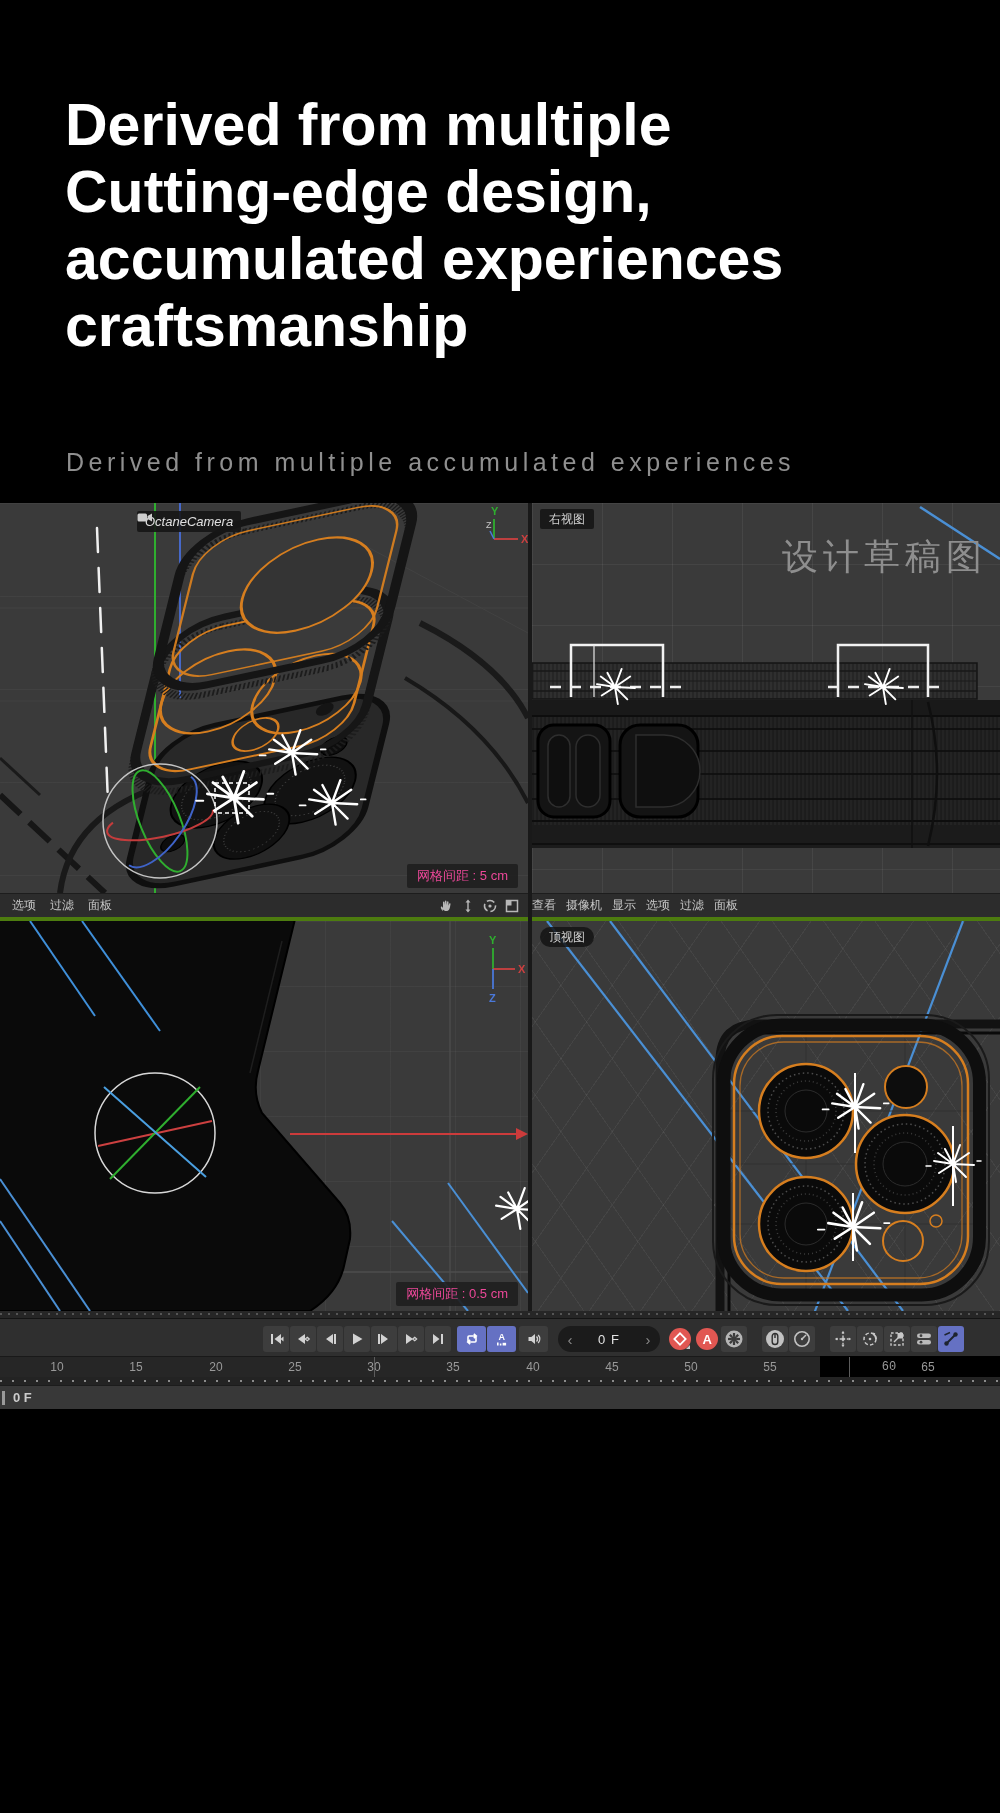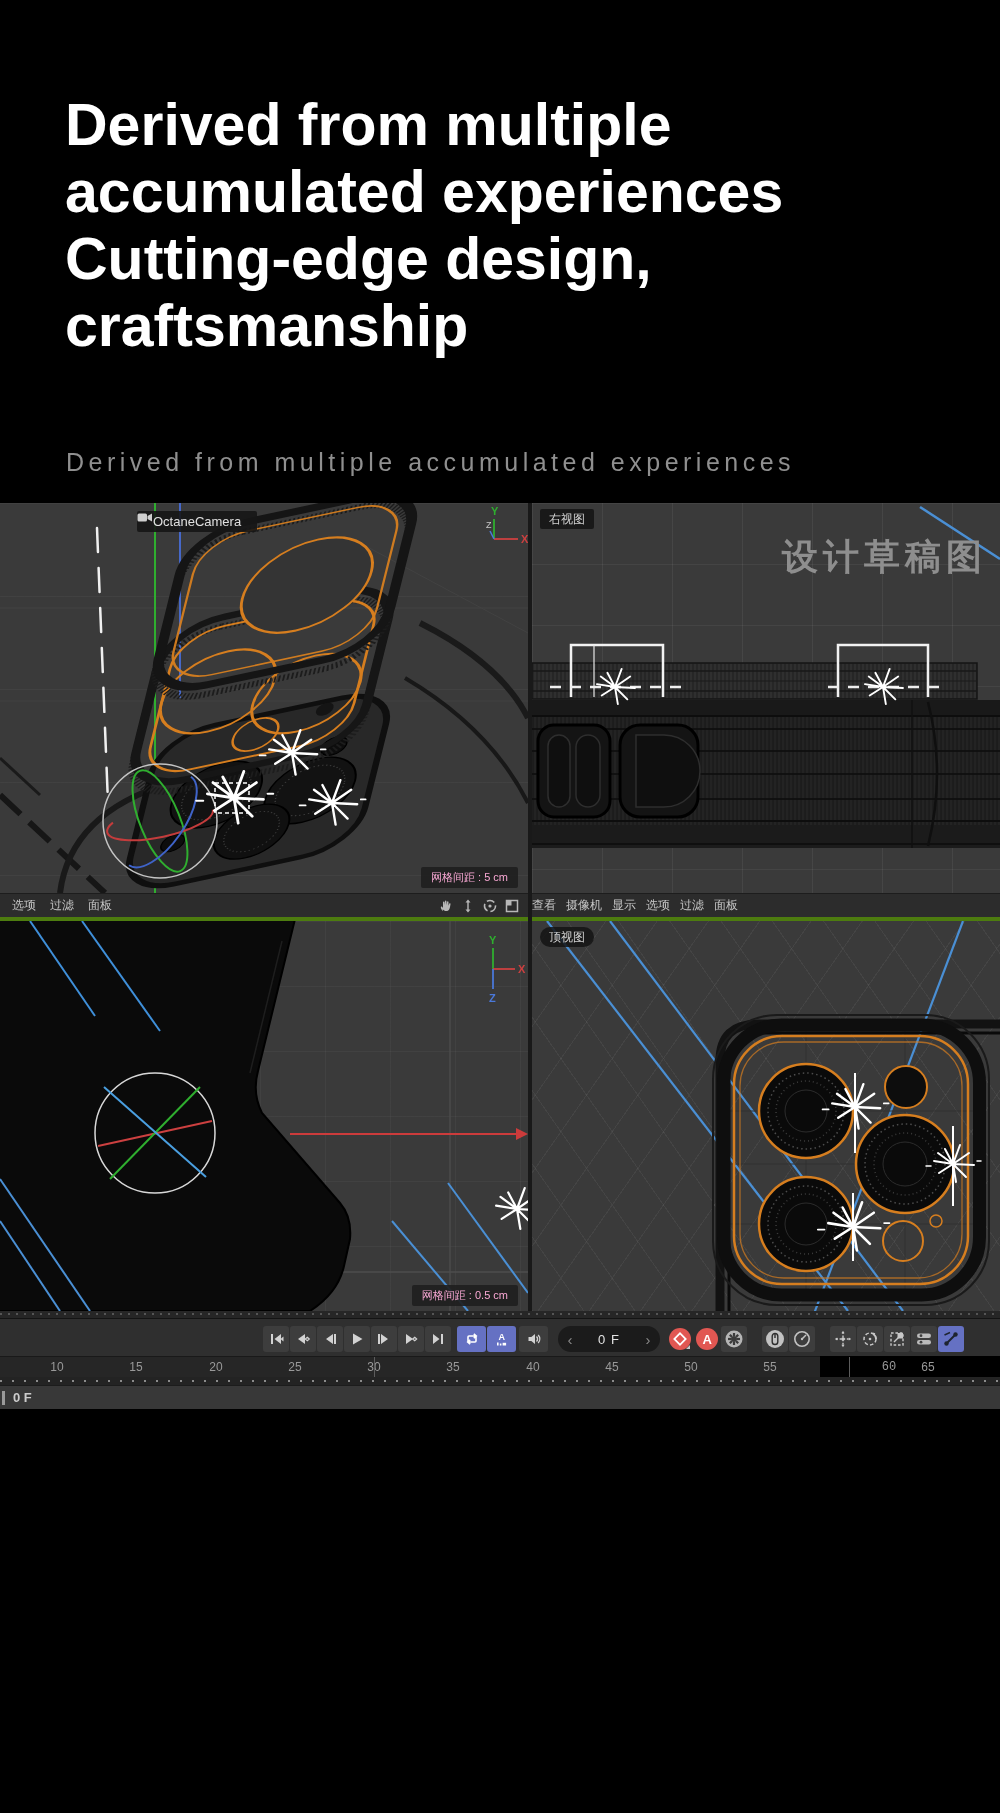--- a/index.html
+++ b/index.html
@@ -32,25 +32,25 @@
            font-size:12px;color:#c6c6c6;}
   #menurow-l{left:0;width:528px;padding-left:12px;gap:14px;}
   #menurow-r{left:532px;width:468px;gap:10px;}
   .menu-item{cursor:default;white-space:nowrap;}
   .nav-icons{margin-left:auto;display:flex;gap:6px;align-items:center;padding-right:8px;}
   .nav-icons svg{display:block;}
   
   .vp-label{position:absolute;background:rgba(20,20,20,.85);color:#d2d2d2;font-size:12px;
             padding:3px 9px;border-radius:2px;line-height:14px;}
   .cam-label{position:absolute;left:137px;top:8px;background:rgba(22,22,22,.9);color:#e0e0e0;
-             font-size:13px;padding:3px 16px;border-radius:2px;display:flex;gap:5px;}
-  .grid-label{position:absolute;right:10px;bottom:5px;background:rgba(32,32,32,.92);color:#f9a8d4;
-              font-size:11px;padding:3px 10px;border-radius:2px;}
+             font-size:13px;padding:3px 8px;border-radius:2px;display:flex;gap:5px;font-style:italic;}
+  .grid-label{position:absolute;right:10px;bottom:5px;background:rgba(32,32,32,.92);color:#ec4899;
+              font-size:13px;padding:3px 10px;border-radius:2px;}
   .watermark{position:absolute;left:250px;top:30px;color:#8e8e8e;font-size:36px;letter-spacing:5px;
-             font-weight:700;white-space:nowrap;}
+             font-weight:400;white-space:nowrap;}
   .axis-gizmo{position:absolute;}
   
   #dotstrip{position:absolute;left:0;top:1311px;width:1000px;height:7px;background:#262626;}
   #dotstrip .dots{position:absolute;left:0;top:2px;width:100%;height:2px;
      background-image:repeating-linear-gradient(to right,#555 0 2px,transparent 2px 8px);}
   #timeline{position:absolute;left:0;top:1318px;width:1000px;height:38px;background:#2f2f2f;
             border-top:1px solid #141414;box-sizing:border-box;}
   .tbtn{position:absolute;top:7px;width:26px;height:26px;background:#3d3d3d;border-radius:3px;
         display:flex;align-items:center;justify-content:center;}
   .tbtn.blue{background:#6571c3;}
@@ -77,22 +77,22 @@
   #statusbar .mark{width:3px;height:14px;background:#9a9a9a;margin-left:2px;margin-right:8px;}
   #blackfoot{position:absolute;left:0;top:1409px;width:1000px;height:404px;background:#000;}
 </style>
 </head>
 <body>
 
 <div id="screen">
 
   <div class="hero-title">
     <div>Derived from multiple</div>
+    <div>Cutting-edge design,</div>
     <div>accumulated experiences</div>
-    <div>Cutting-edge design,</div>
     <div>craftsmanship</div>
   </div>
   <div class="hero-sub">Derived from multiple accumulated experiences</div>
 
   <div id="viewports">
 
     <div class="vp" id="vp-tl">
       <svg width="528" height="390" viewBox="0 0 528 390">
         <defs>
           <g id="bu1" stroke="#ffffff" stroke-width="2" stroke-linecap="round" fill="none">

